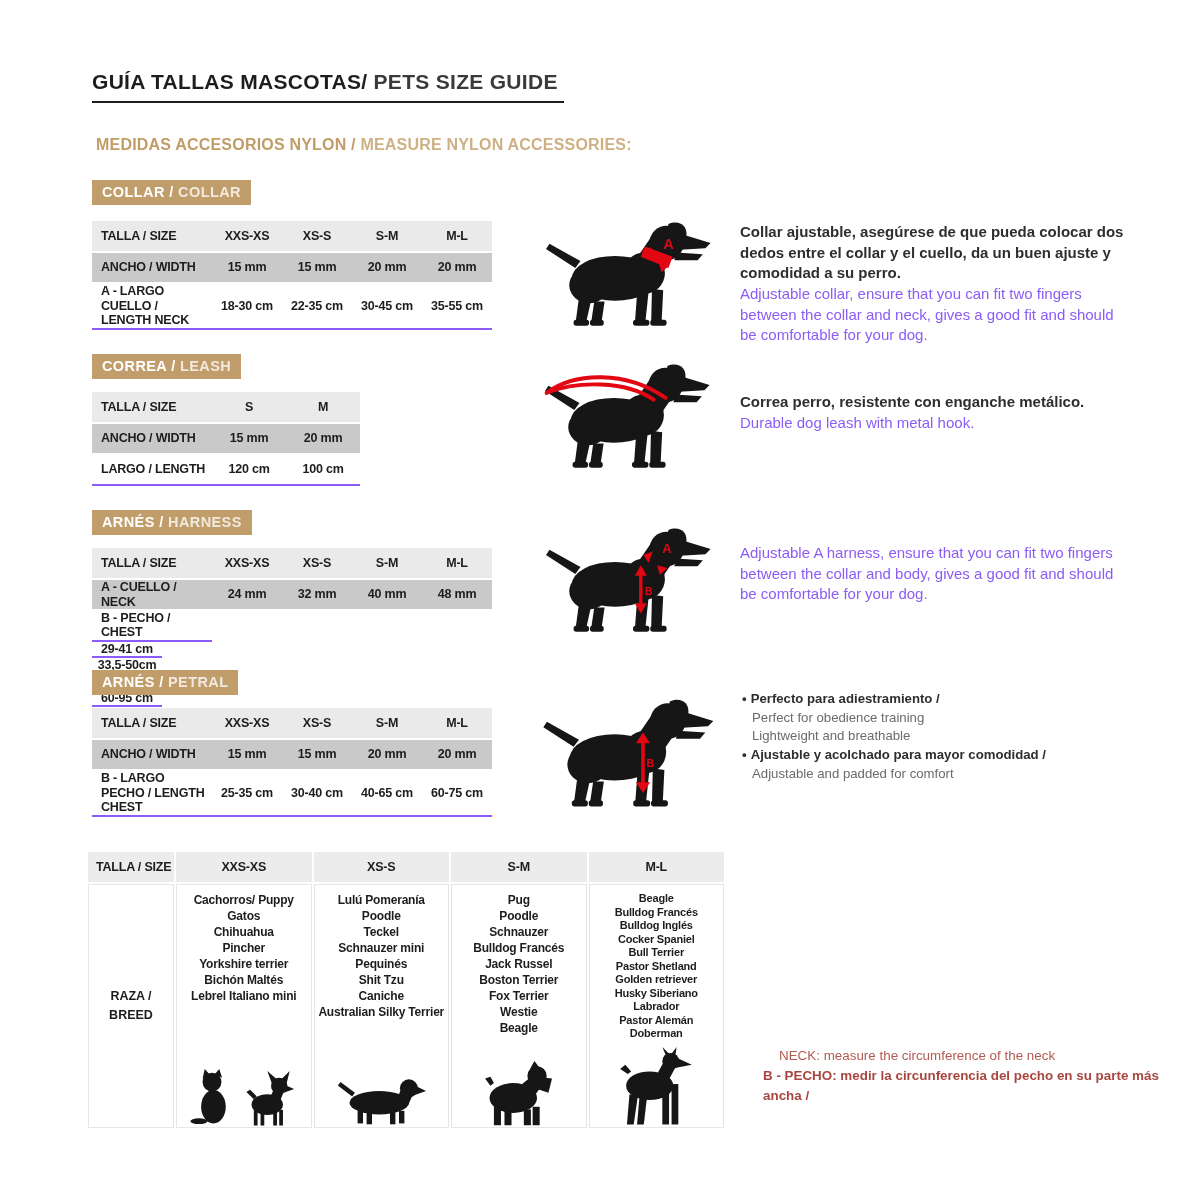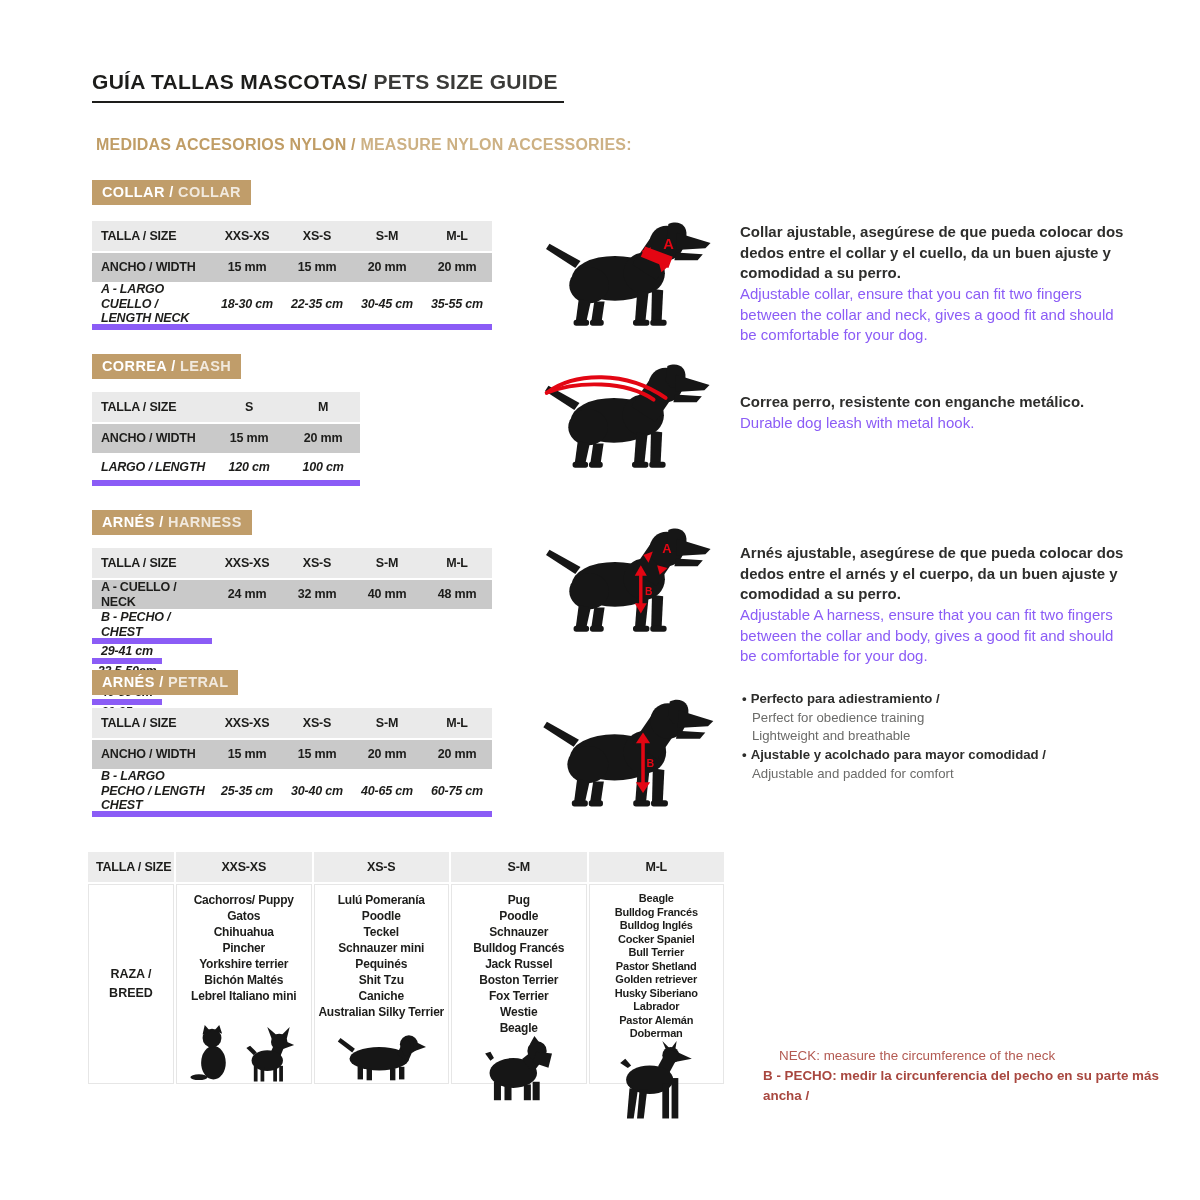--- a/index.html
+++ b/index.html
@@ -19,21 +19,21 @@
   .badge .lite{color:rgba(255,255,255,.78);}
 
   
   .sz-table{position:absolute;}
   .t-row{display:flex;margin-bottom:2px;}
   .t-cell{box-sizing:border-box;display:flex;align-items:center;justify-content:center;
     font-size:12.5px;font-weight:bold;color:#1d1d1b;letter-spacing:-.2px;text-align:center;line-height:1.15;}
   .t-label{justify-content:flex-start;text-align:left;padding-left:9px;padding-right:4px;}
   .t-head .t-cell{background:#eaeaea;}
   .t-dark .t-cell{background:#c9c9c9;}
-  .t-white .t-cell{background:#fff;border-bottom:6px solid #8b5cf6;font-style:italic;}
+  .t-white .t-cell{background:#fff;border-bottom:2px solid #8b5cf6;}
 
   
   .desc{position:absolute;width:390px;font-size:15px;line-height:1.38;}
   .desc .es{font-weight:bold;color:#2e2e2c;}
   .desc .en{color:#8b5cf6;}
   .bullets{position:absolute;width:400px;font-size:13.2px;line-height:1.42;}
   .bullets .es{font-weight:bold;color:#2e2e2c;}
   .bullets .en{color:#6b6b69;padding-left:10px;}
   .bullets .dot{font-weight:bold;color:#2e2e2c;margin-right:4px;}
 
@@ -41,21 +41,21 @@
   .fig{position:absolute;}
 
   
   .breed-table{position:absolute;left:88px;top:852px;width:636px;display:grid;
     grid-template-columns:86px 1fr 1fr 1fr 1fr;column-gap:2px;row-gap:2px;}
   .bh-cell{background:#ececec;height:30px;display:flex;align-items:center;justify-content:center;
     font-size:12.5px;font-weight:bold;color:#1d1d1b;letter-spacing:-.2px;}
   .bh-cell.first{justify-content:flex-start;padding-left:8px;}
   .bb-label{background:#fff;border:1px solid #e6e6e6;display:flex;align-items:center;justify-content:center;
     font-size:12.5px;font-weight:bold;color:#1d1d1b;text-align:center;line-height:1.5;}
-  .breed-cell{background:#fff;border:1px solid #e6e6e6;height:200px;box-sizing:border-box;
+  .breed-cell{background:#fff;border:1px solid #e6e6e6;height:244px;box-sizing:border-box;
     display:flex;flex-direction:column;justify-content:space-between;align-items:center;padding:7px 2px 0;}
   .breed-list{font-size:12px;font-weight:bold;color:#1d1d1b;text-align:center;line-height:16px;letter-spacing:-.2px;}
   .breed-list.ml{font-size:11px;line-height:13.5px;}
   .animals{display:flex;align-items:flex-end;gap:10px;}
 
   
   .notes{position:absolute;left:763px;top:1046px;width:432px;font-size:13.4px;line-height:1.5;}
   .notes .nb{font-weight:bold;color:#a8473f;}
   .notes .nr{color:#b35a52;padding-left:16px;}
 </style>
@@ -259,21 +259,20 @@
       <text x="141" y="34" font-size="15" font-weight="bold" font-family="Liberation Sans,sans-serif">A</text>
       <polygon points="119,36 130,32 125,45"></polygon>
       <polygon points="135,48 147,51 138,59"></polygon>
       <rect x="114" y="58" width="4" height="36"></rect>
       <polygon points="109,60 123,60 116,48"></polygon>
       <polygon points="109,92 123,92 116,104"></polygon>
       <text x="121" y="82" font-size="12" font-weight="bold" font-family="Liberation Sans,sans-serif">B</text>
     </g>
   </svg>
   <div class="desc" style="left:740px;top:543px">
-    <div class="es">Arnés ajustable, asegúrese de que pueda colocar dos dedos entre el arnés y el cuerpo, da un buen ajuste y comodidad a su perro.</div>
     <div class="en">Adjustable A harness, ensure that you can fit two fingers between the collar and body, gives a good fit and should be comfortable for your dog.</div>
   </div>
 
   <div class="badge" style="left:92px;top:670px"><span>ARNÉS /</span><span class="lite"> PETRAL</span></div>
   <div class="sz-table" style="left:92px;top:708px">
       <div class="t-row t-head" style="height: 30px;">
         <div class="t-cell t-label" style="width: 120px; height: 100%;">TALLA / SIZE</div>
         <div class="t-cell" style="width: 70px; height: 100%;">XXS-XS</div>
         <div class="t-cell" style="width: 70px; height: 100%;">XS-S</div>
         <div class="t-cell" style="width: 70px; height: 100%;">S-M</div>

